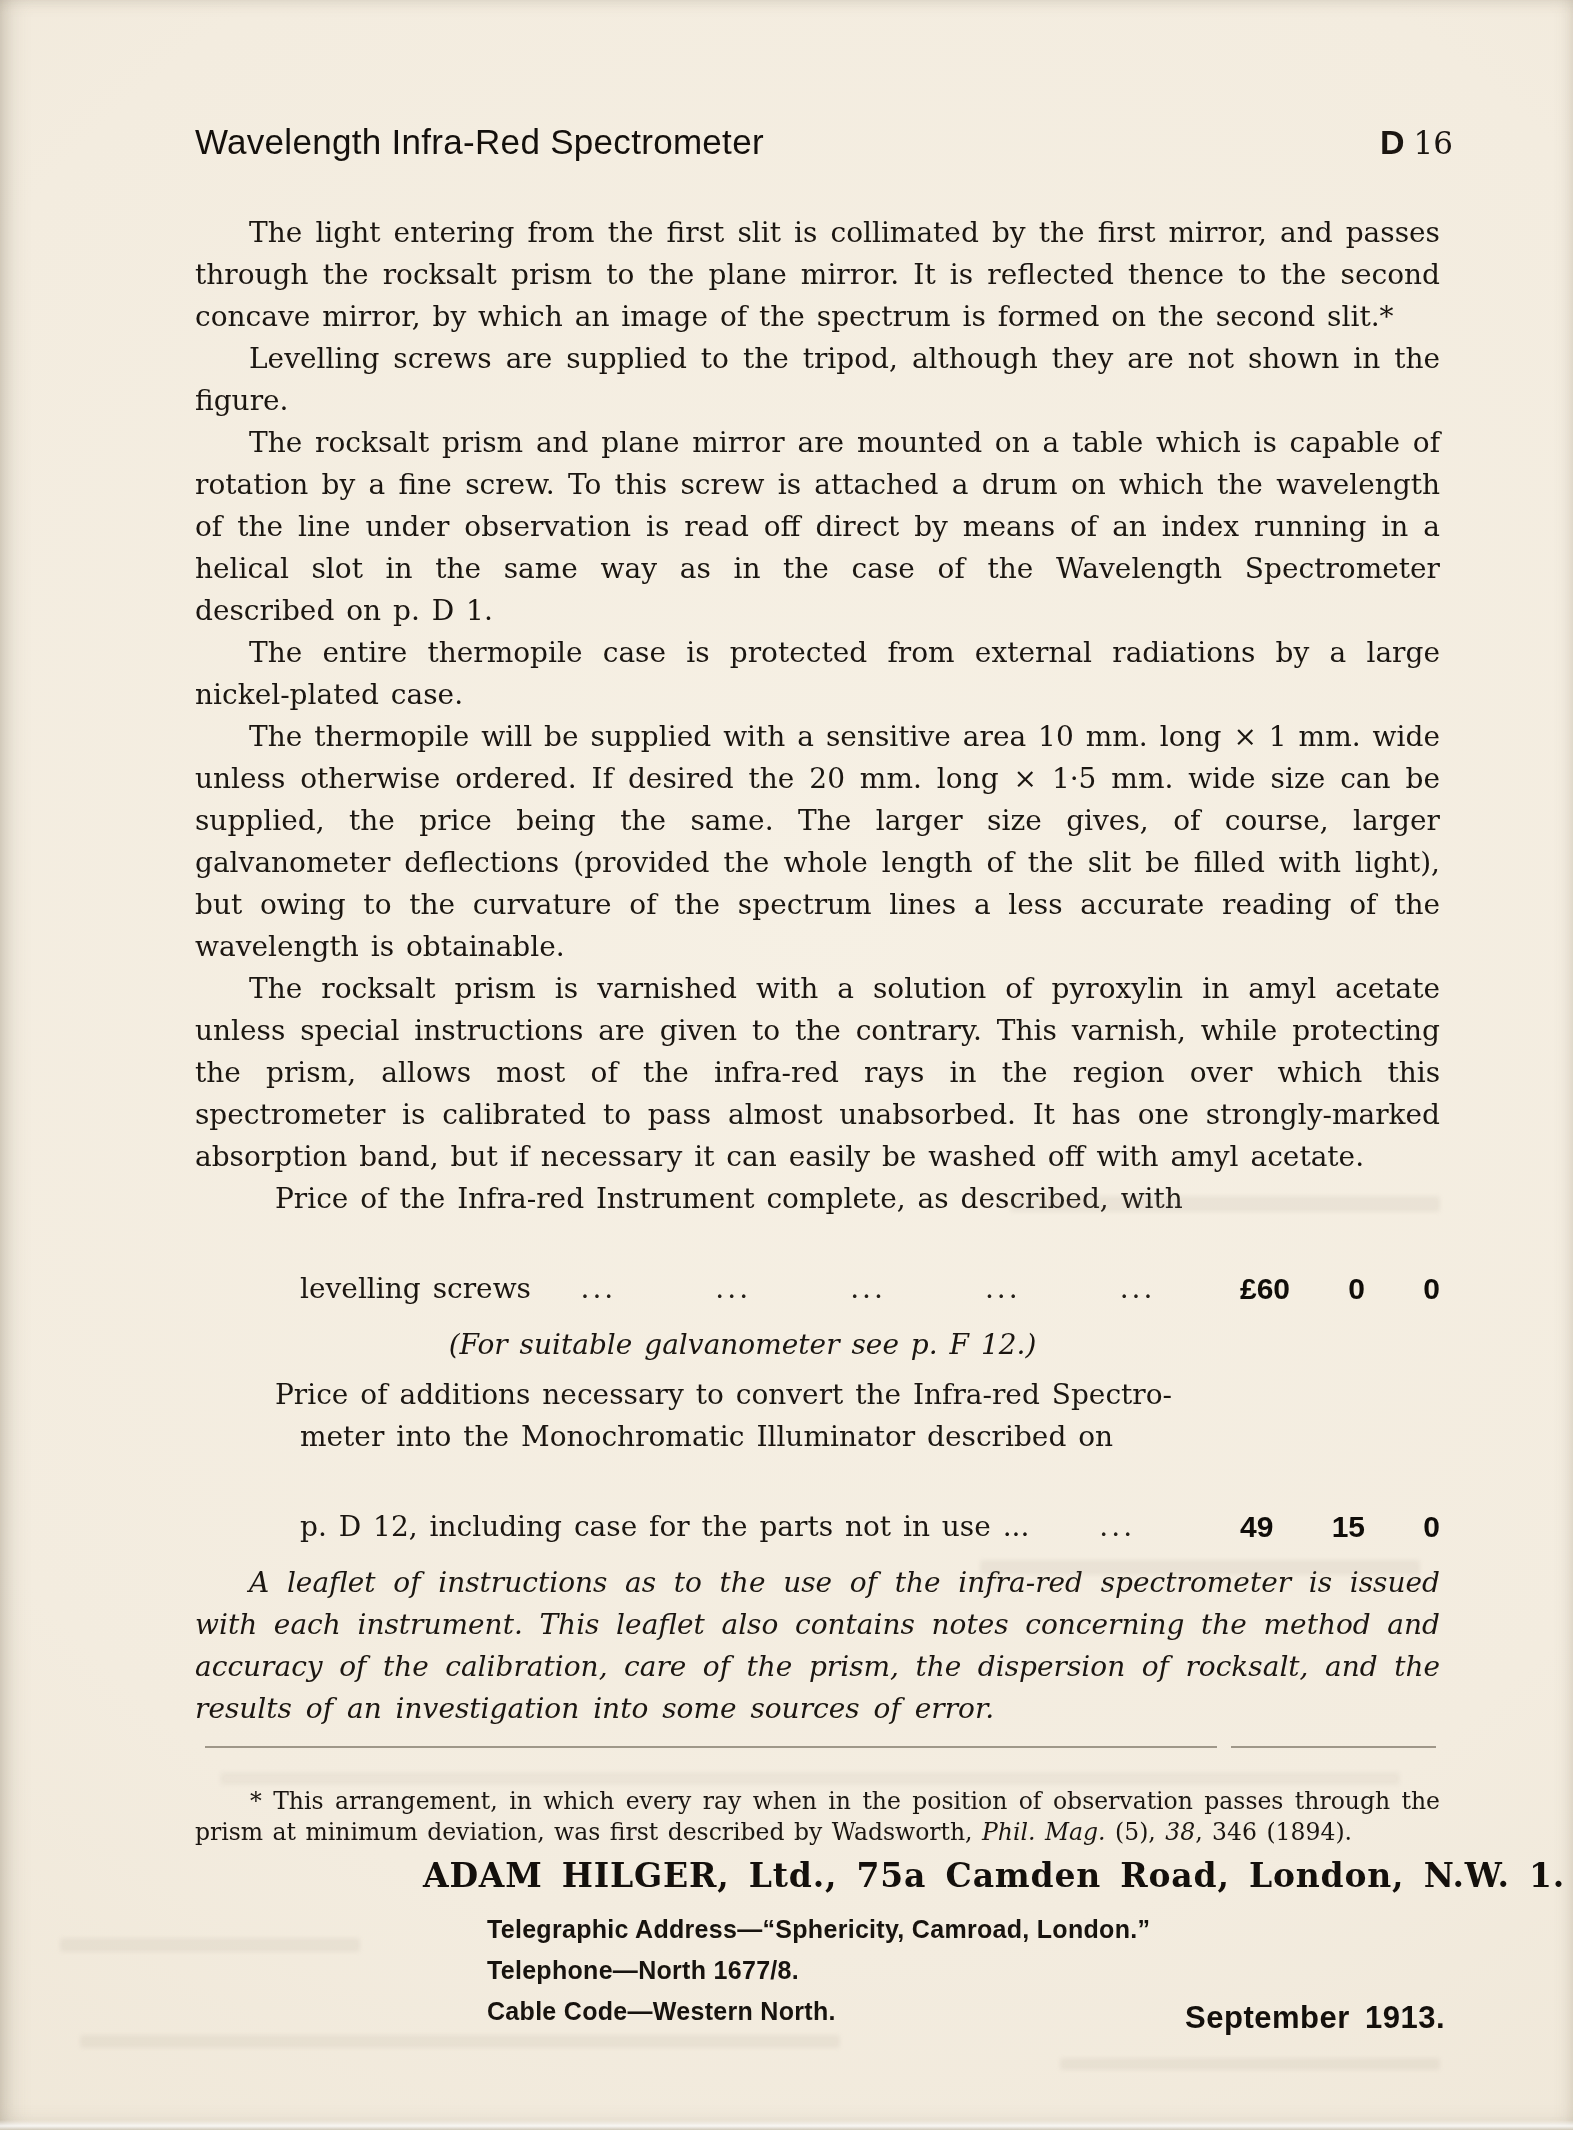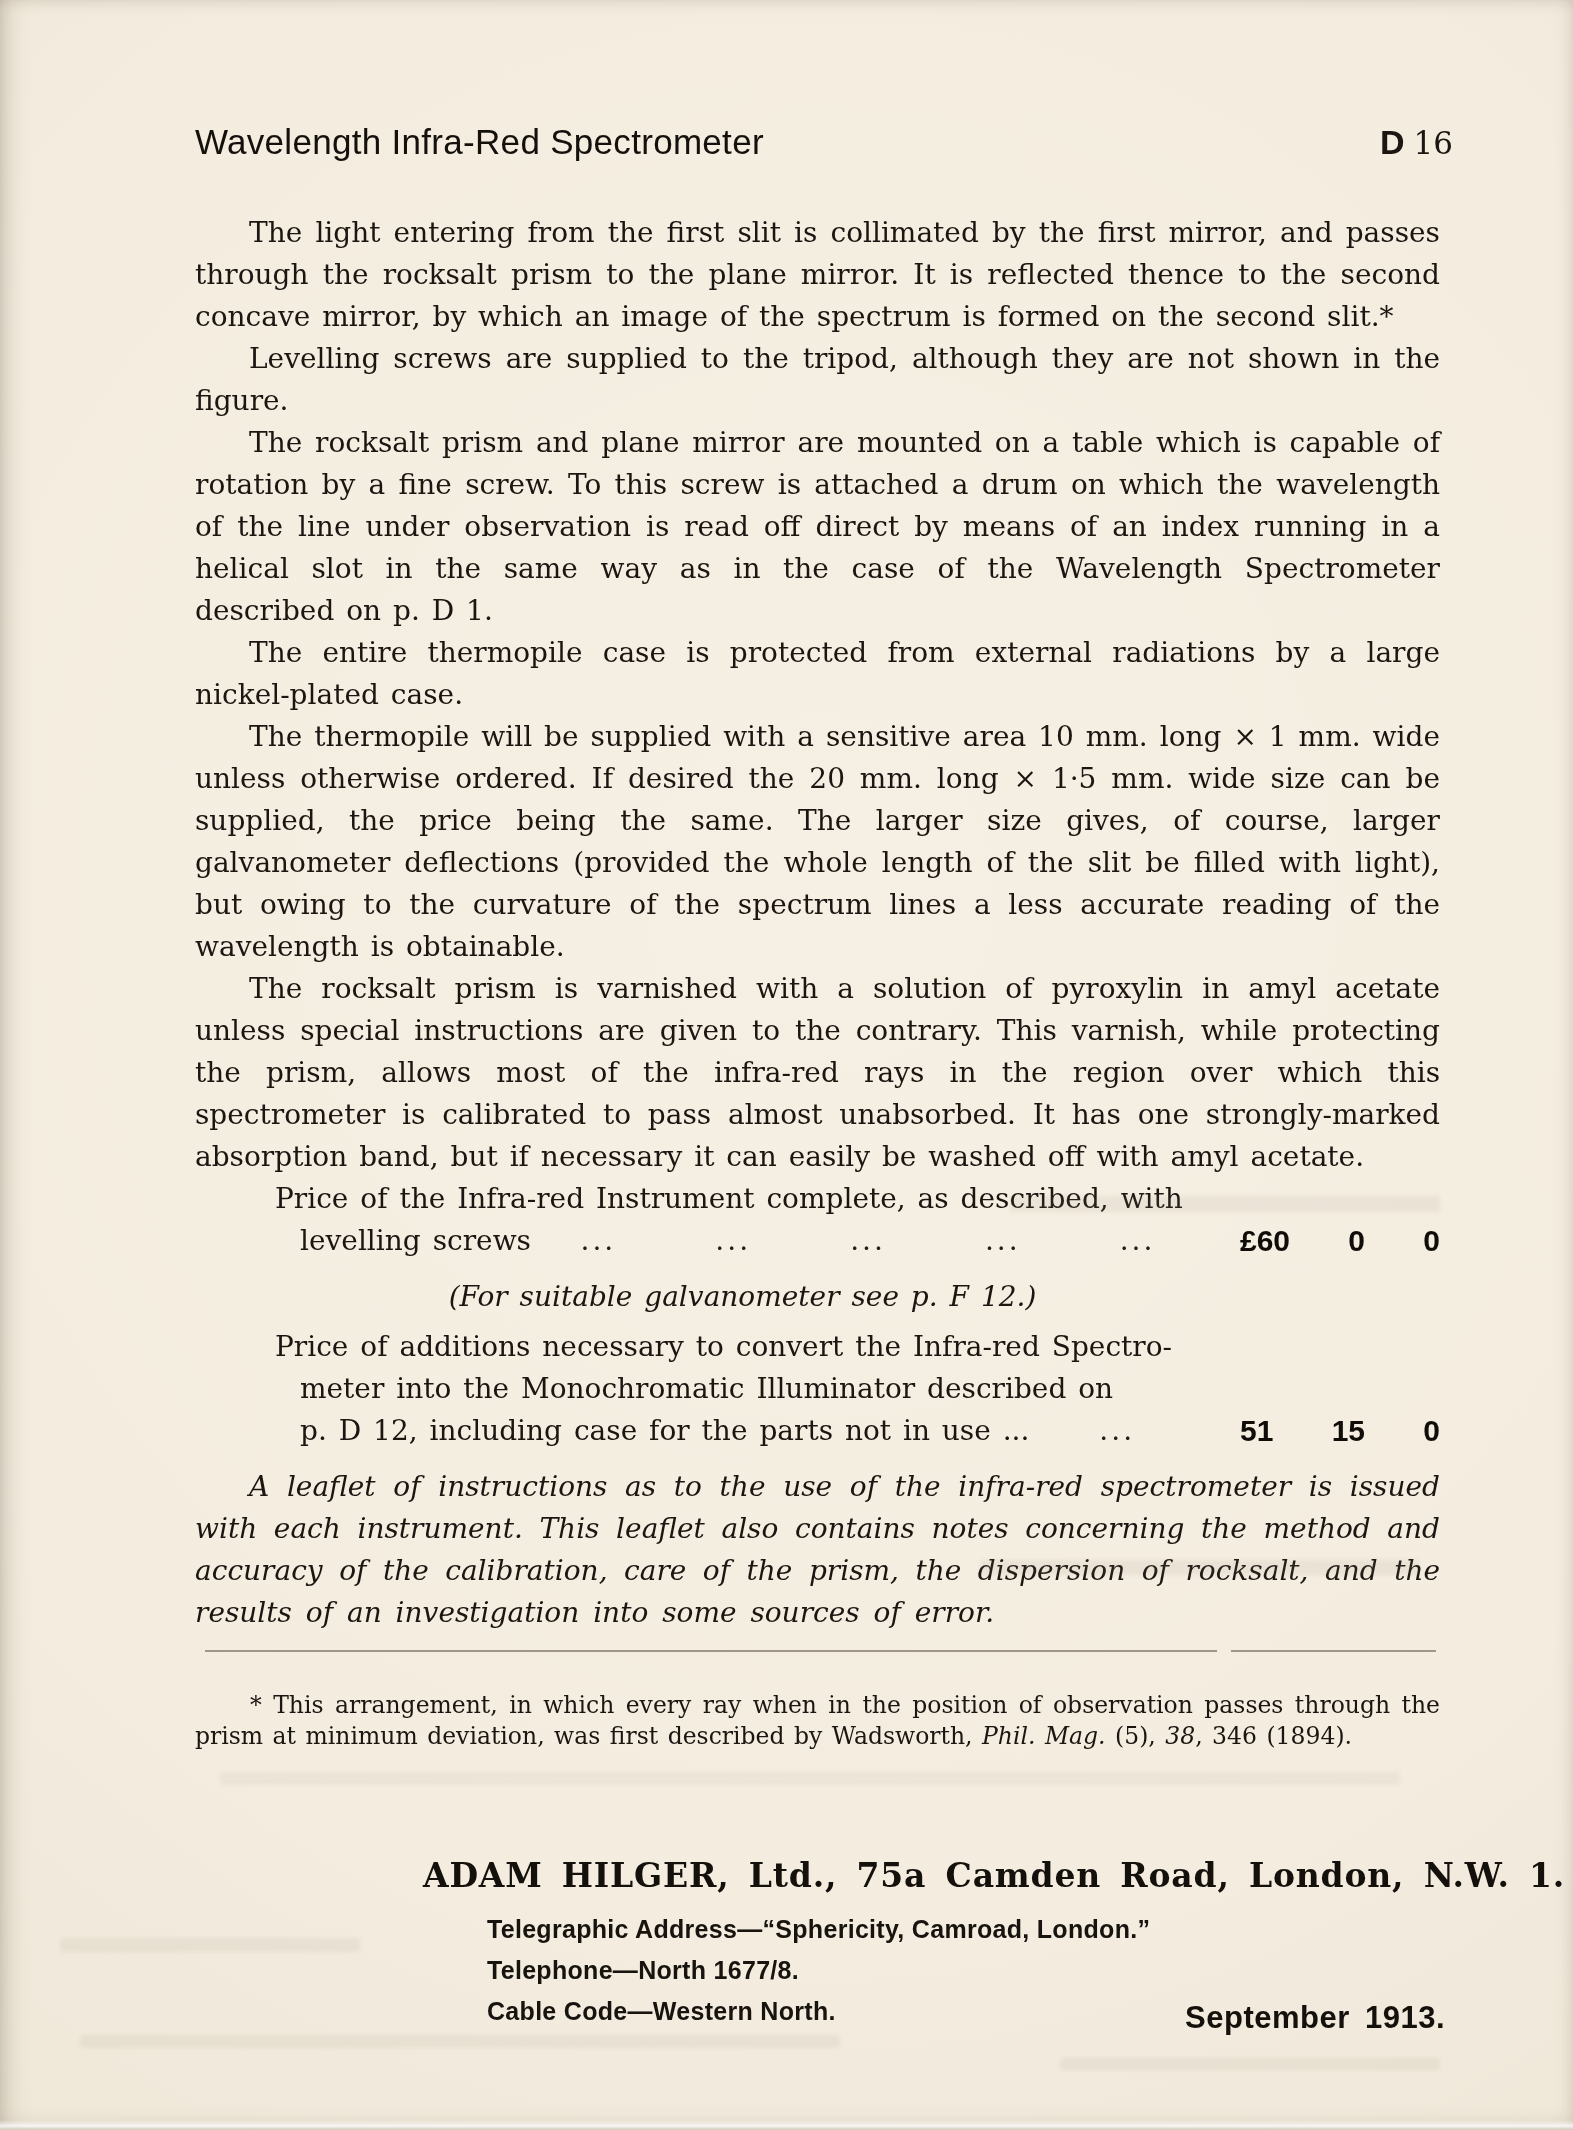--- a/index.html
+++ b/index.html
@@ -46,21 +46,21 @@
     font-size: 28px; line-height: 42px;
     text-align: justify;
     word-spacing: 3px;
   }
   .para { text-indent: 54px; }
   
   .price-block { margin-top: 0; }
   .pr-line1 { padding-left: 80px; text-align: left; }
   .pr-cont  { padding-left: 105px; text-align: left; }
   .pr-row   { position: relative; padding-right: 235px; }
-  .leader-row { display: flex; align-items: flex-start; }
+  .leader-row { display: flex; align-items: flex-start; margin-top: 48px; }
   .leader-row .lbl { flex: none; }
   .leader-row .dots { flex: 1; text-align: center; letter-spacing: 3px; color: #241f18; }
   .price-val {
     position: absolute; right: 0; top: 0; width: 200px;
     display: flex; justify-content: space-between; align-items: baseline;
     font-family: "Liberation Sans", sans-serif;
     font-weight: 700; font-size: 30px; line-height: 42px;
     color: #100d09; text-align: right;
   }
   .galva-note {
@@ -163,21 +163,21 @@
 
       <div class="item2">
         <div class="pr-line1">Price of additions necessary to convert the Infra-red Spectro-</div>
         <div class="pr-cont">meter into the Monochromatic Illuminator described on</div>
         <div class="pr-row pr-cont">
           <div class="leader-row">
             <span class="lbl">p. D 12, including case for the parts not in use ...</span>
             <span class="dots">...</span>
           </div>
           <span class="price-val">
-            <span>51</span>
+            <span>49</span>
             <span>15</span>
             <span>0</span>
           </span>
         </div>
       </div>
     </div>
 
     <p class="leaflet">A leaflet of instructions as to the use of the infra-red spectrometer is issued with each instrument.  This leaflet also contains notes concerning the method and accuracy of the calibration, care of the prism, the dispersion of rocksalt, and the results of an investigation into some sources of error.</p>
 
     <div class="rule">

